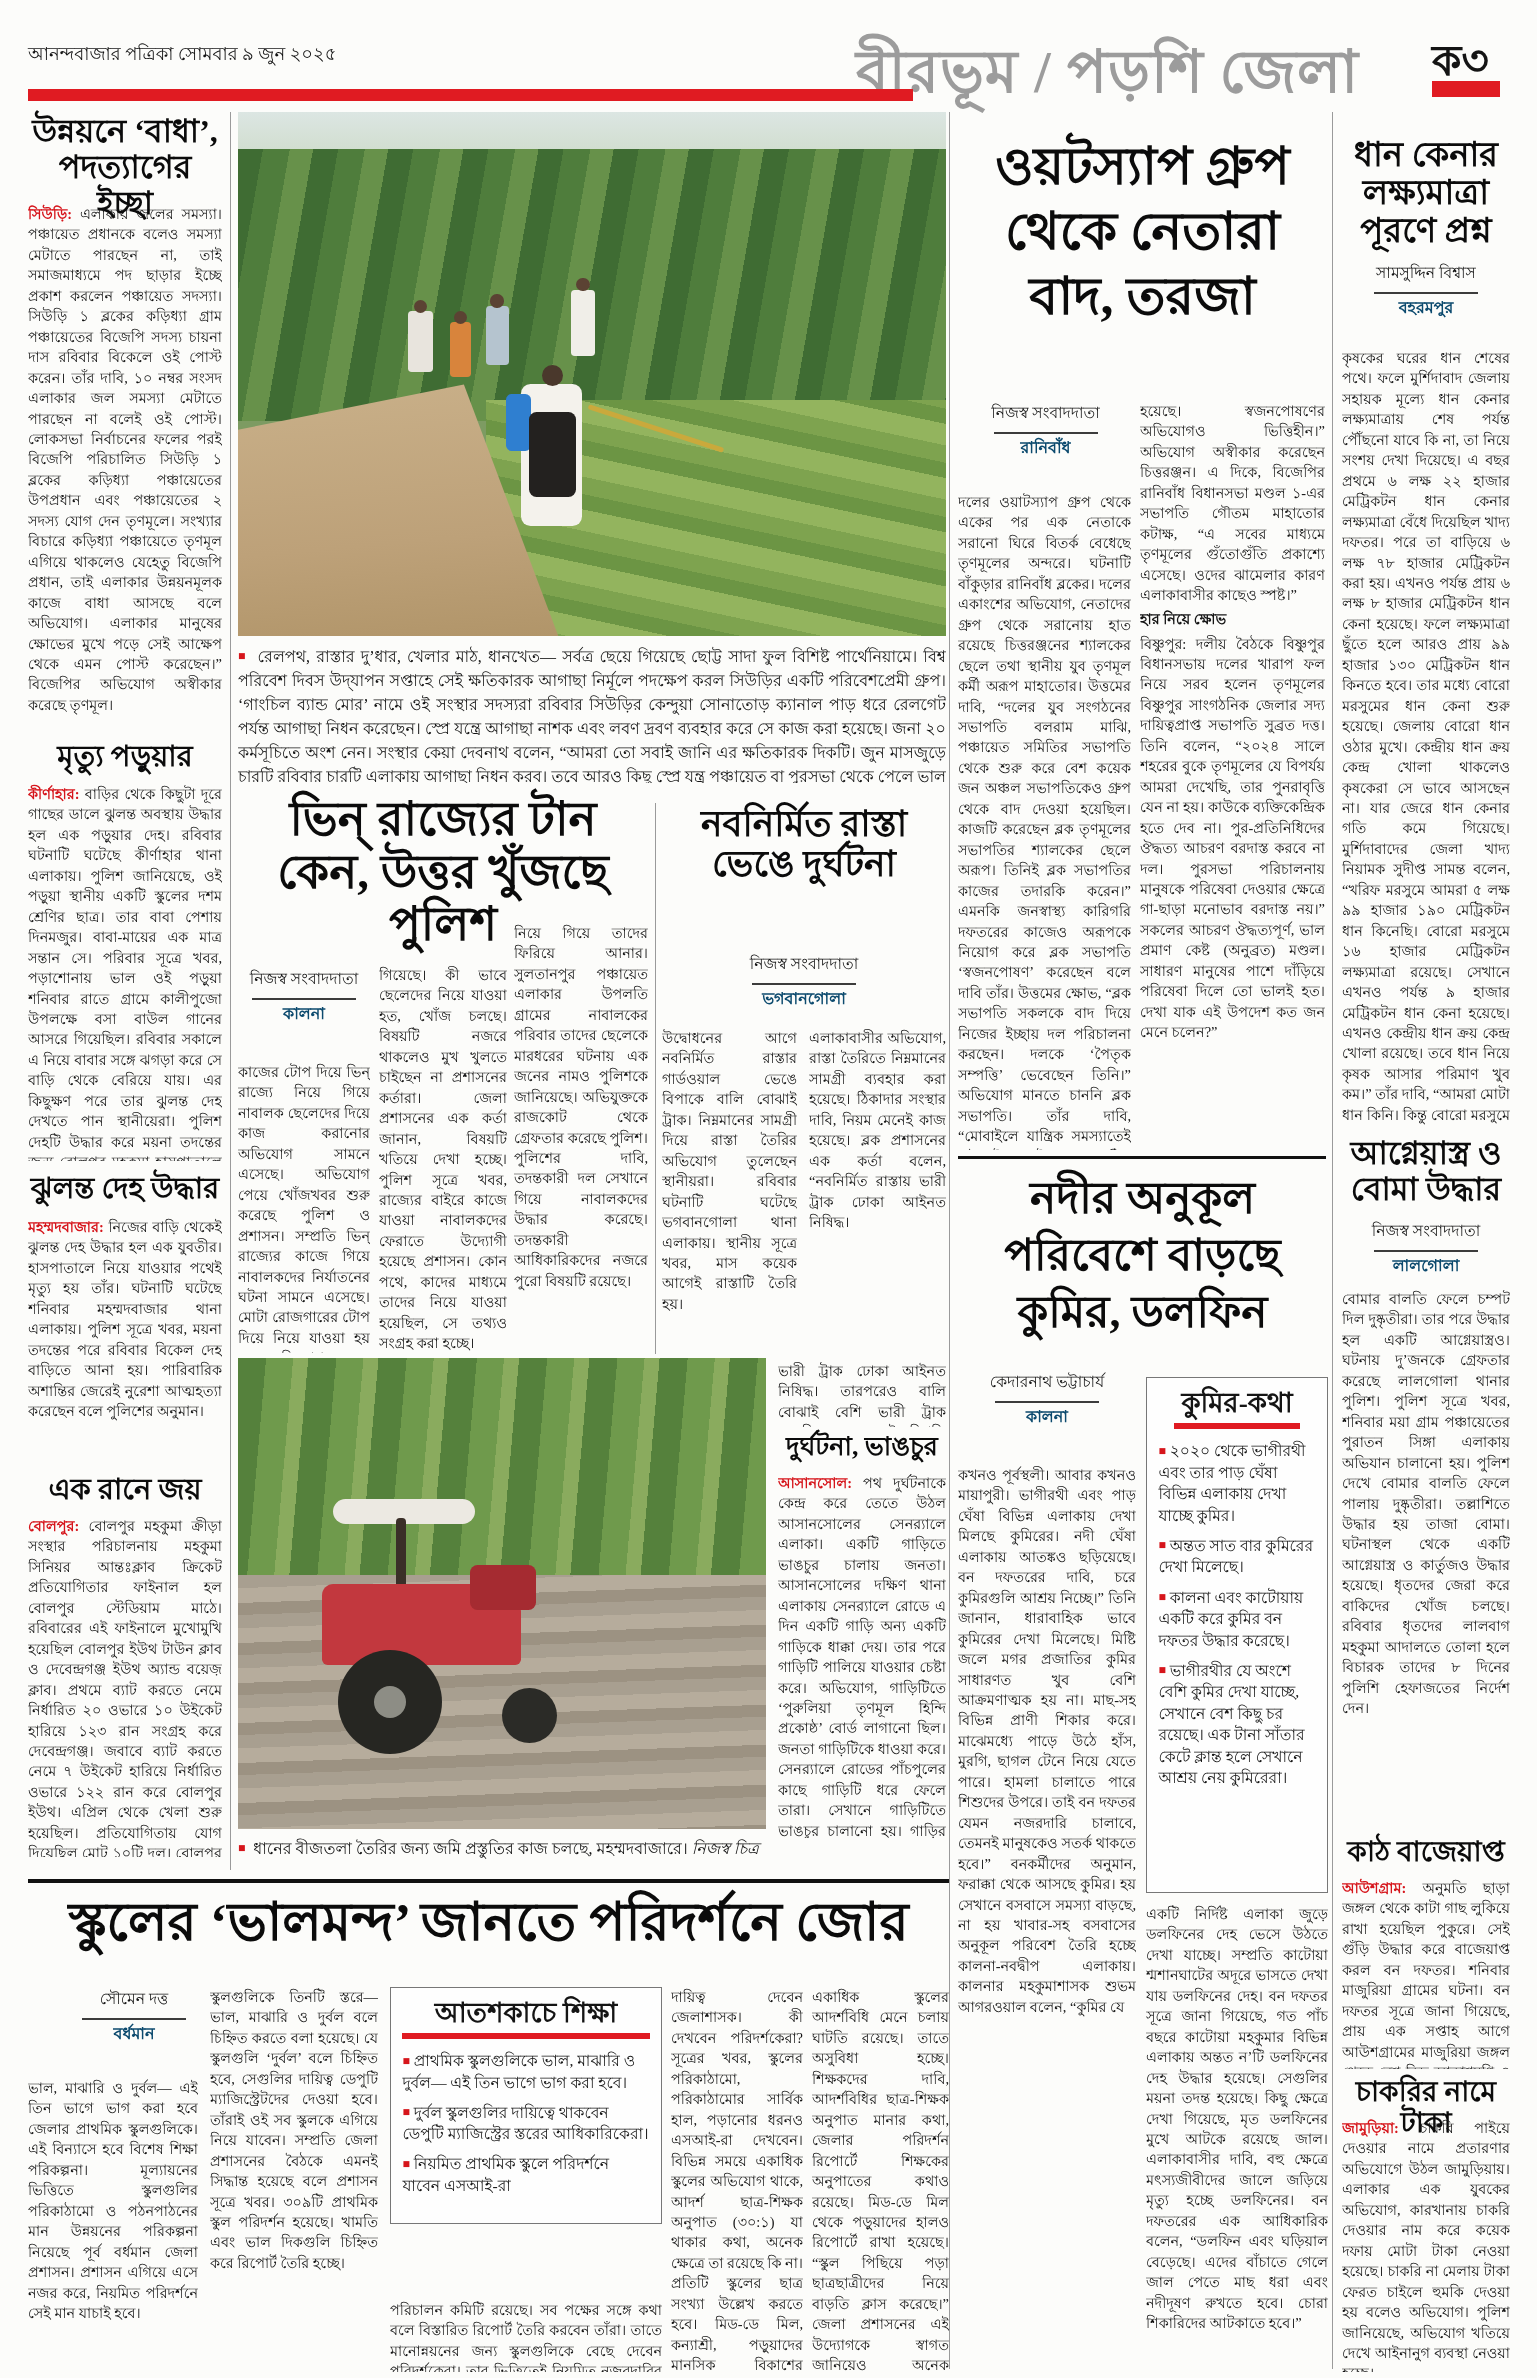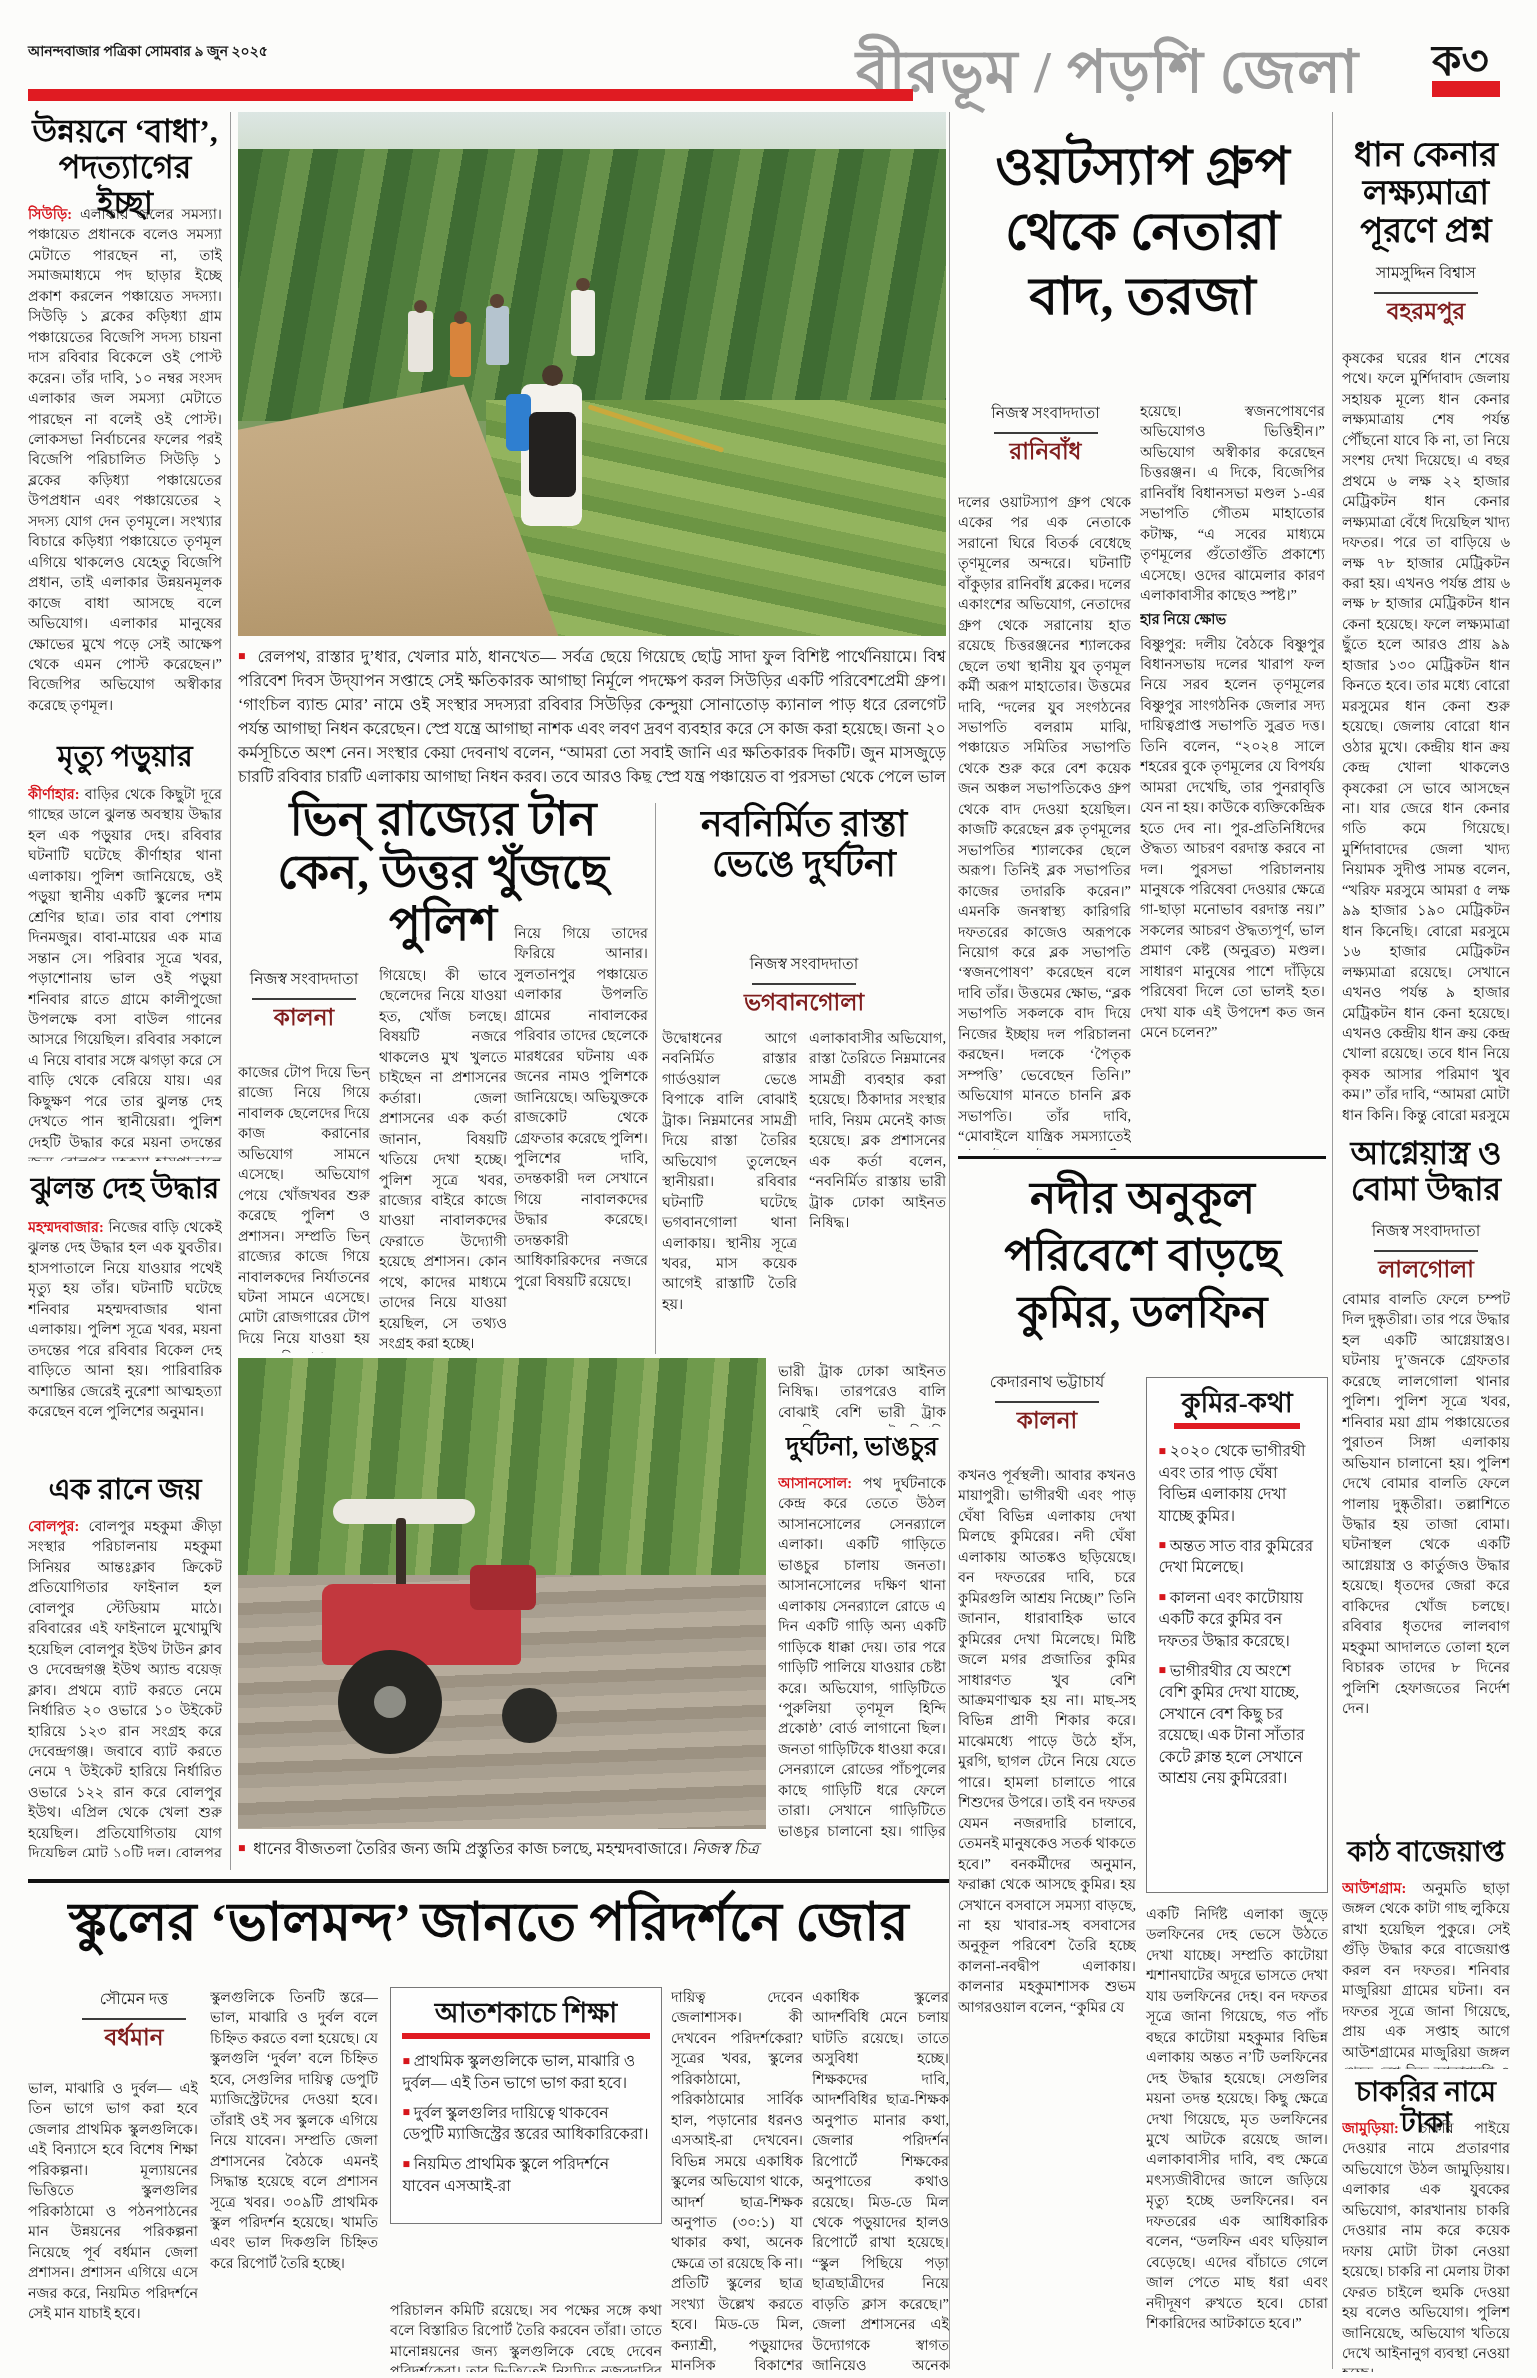--- a/index.html
+++ b/index.html
@@ -4,21 +4,21 @@
 <style>
   html,body{margin:0;padding:0;background:#dedede}
   .page{position:relative;width:1538px;height:2378px;background:#fcfcfa;
         font-family:"Liberation Serif","DejaVu Serif",serif;color:#141414;overflow:hidden}
   .abs{position:absolute}
   .hl{font-weight:bold;text-align:center;line-height:1.12;color:#0b0b0b}
   .bt{font-size:14.4px;line-height:1.42;text-align:justify;overflow:hidden}
   .dl{color:#d6151b;font-weight:bold}
   .byline{font-weight:normal;text-align:center;font-size:15.6px}
   .byrule{width:104px;height:1.9px;background:#3c3c3c;margin:4.7px auto 5.7px}
-  .dateline{color:#7f1d1d;font-weight:bold;text-align:center;font-size:23px;line-height:1.1}
+  .dateline{color:#0c4a6e;font-weight:bold;text-align:center;font-size:16px;line-height:1.1}
   .vr{position:absolute;width:0.9px;background:#9a9a9a}
   .hr-black{position:absolute;background:#111}
   .redbar{position:absolute;background:#e01b22}
   .caption{font-size:16px;line-height:1.5;text-align:justify;overflow:hidden}
   .caption .sq,.bullet .sq{color:#d6151b;font-size:12.3px;vertical-align:1.9px;margin-right:3.8px}
   .credit{font-style:italic}
   .box{position:absolute;border:1.4px solid #777;background:#fefefe;padding:9.5px 11.4px;box-sizing:border-box;overflow:hidden}
   .box-title{font-weight:bold;text-align:center;font-size:27.4px;line-height:1.1}
   .box-rule{height:5.7px;background:#e01b22;margin:5.7px auto 11.4px;width:80%}
   .bullet{font-size:15.6px;line-height:1.38;margin-bottom:8.5px;text-align:left}
@@ -39,21 +39,21 @@
   .tr-green{position:absolute;left:0;top:0;width:100%;height:46%;
      background:repeating-linear-gradient(95deg,#55813c 0 28px,#6f9a4c 28px 55px,#8aab5e 55px 70px)}
   .tr-water{position:absolute;left:0;top:46%;width:100%;height:54%;
      background:repeating-linear-gradient(178deg,#a89f90 0 13.2px,#b6ac9c 13.2px 28px,#9c9282 28px 40px)}
 </style>
 </head>
 <body>
 
 <div class="page">
 
-  <div class="abs" style="left:28px;top:40px;font-size:14px;font-weight:bold">আনন্দবাজার পত্রিকা সোমবার ৯ জুন ২০২৫</div>
+  <div class="abs" style="left:28px;top:40px;font-size:18px;font-weight:normal">আনন্দবাজার পত্রিকা সোমবার ৯ জুন ২০২৫</div>
   <div class="abs masthead" style="left:833px;top:26.5px;width:549px;text-align:center;font-size:59px">বীরভূম / পড়শি জেলা</div>
   <div class="abs" style="left:1432px;top:28px;font-size:42px;font-weight:bold">ক৩</div>
   <div class="redbar" style="left:28px;top:89px;width:885px;height:12.3px"></div>
   <div class="redbar" style="left:1432px;top:81px;width:68px;height:16px"></div>
 
   <div class="vr" style="left:230px;top:112px;height:1758px"></div>
   <div class="vr" style="left:949px;top:112px;height:2257px"></div>
   <div class="vr" style="left:1332px;top:112px;height:2257px"></div>
   <div class="vr" style="left:655px;top:803px;height:551px"></div>
 

